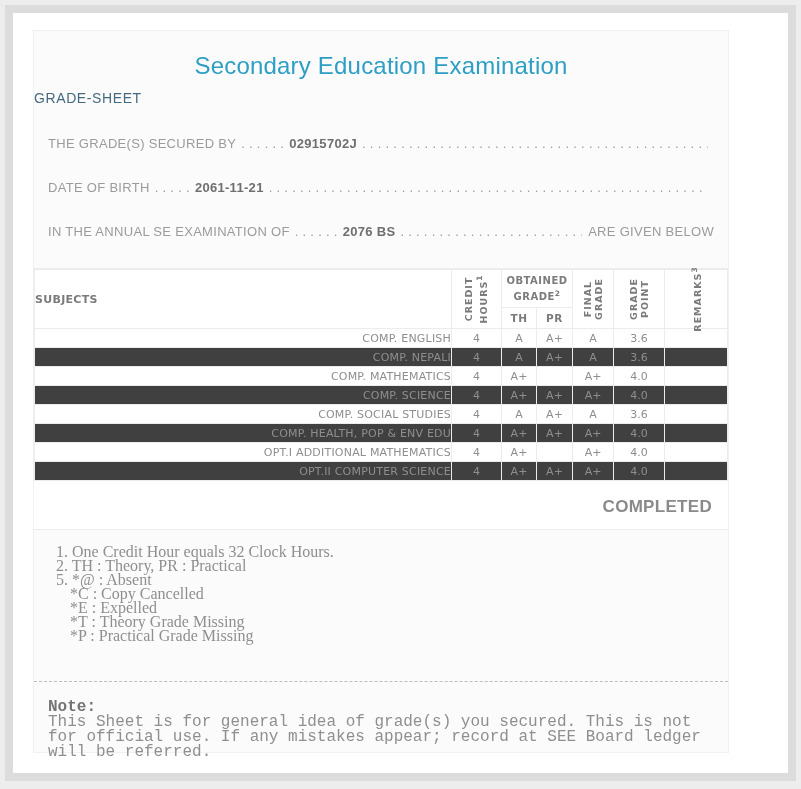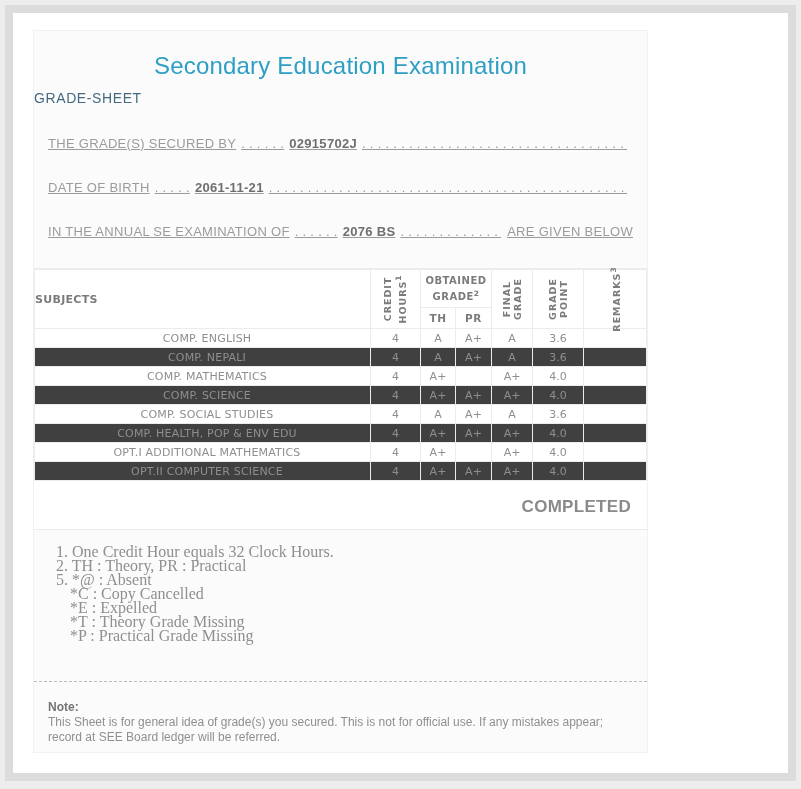--- a/index.html
+++ b/index.html
@@ -6,40 +6,39 @@
   body{
     width:801px;height:789px;position:relative;overflow:hidden;
     background:#ededed;
     font-family:"Liberation Sans",sans-serif;
   }
   .window{
     position:absolute;left:5px;top:5px;right:5px;bottom:8px;
     border:8px solid #dcdcdc;background:#ffffff;
   }
   .panel{
-    position:absolute;left:20px;top:17px;width:615px;bottom:20px;
+    position:absolute;left:20px;top:17px;width:696px;bottom:20px;
     background:#fbfbfb;border:1px solid #f1f1f1;
     box-sizing:border-box;
   }
   
   .title{
     margin-top:21px;text-align:center;
     font-size:24px;font-weight:400;color:#2d9fc4;letter-spacing:0.2px;
   }
   .subtitle{
     margin-top:10px;text-align:left;
     font-size:14px;font-weight:400;color:#456a80;letter-spacing:0.6px;
   }
   
   .info{margin:30px 14px 0 14px;}
   .info-line{
     display:flex;align-items:flex-end;white-space:nowrap;overflow:hidden;
     font-size:13px;color:#9b9b9b;letter-spacing:0.3px;
     margin-bottom:29px;
-    text-decoration:underline;
   }
   .info-line .lbl{flex:0 0 auto;}
   .info-line .pre-dots{flex:0 0 auto;padding:0 5px;color:#9b9b9b;}
   .info-line .val{flex:0 0 auto;font-weight:700;color:#6f6f6f;}
   .info-line .leader{flex:1 1 auto;overflow:hidden;padding-left:5px;color:#9b9b9b;}
   .info-line .suffix{flex:0 0 auto;padding-left:6px;}
   
   .table-box{
     margin:0;background:#ffffff;border-top:1px solid #ececec;border-bottom:1px solid #ececec;
     padding-bottom:12px;
@@ -63,21 +62,21 @@
   th.h-vert .rot{
     position:absolute;left:50%;top:50%;
     transform:translate(-50%,-50%) rotate(-90deg);
     display:flex;flex-direction:column;align-items:center;
     font-size:9.5px;line-height:11px;letter-spacing:1px;white-space:nowrap;
   }
   th.h-obtained{height:36px;text-align:center;font-size:10px;letter-spacing:0.5px;line-height:13px;}
   th.h-sub{height:20px;text-align:center;font-size:10.5px;letter-spacing:0.5px;}
   sup{font-size:7.5px;}
   table.grades td{height:18px;text-align:center;}
-  table.grades td.td-subject{text-align:center;padding-left:9px;letter-spacing:0.2px;}
+  table.grades td.td-subject{text-align:right;padding-left:9px;letter-spacing:0.2px;}
   table.grades tr.stripe td{background:#404040;}
   
   .gpa-row{
     margin-top:15px;padding-right:16px;text-align:right;
     font-size:12px;font-weight:700;color:#8a8a8a;letter-spacing:0.2px;
   }
   .completed-row{
     margin-top:16px;padding-right:16px;text-align:right;
     font-size:17px;font-weight:700;color:#8a8a8a;letter-spacing:0.3px;
   }
@@ -87,21 +86,21 @@
     font-family:Liberation Serif, serif;font-size:16px;line-height:14px;color:#8f8f8f;
   }
   .fn-line{padding-left:22px;}
   .fn-line.sub{padding-left:36px;}
   
   .divider{
     margin:38px 0 0 0;border:0;border-top:1px dashed #bdbdbd;height:0;
   }
   .note{
     margin:18px 14px 0 14px;
-    font-family:Liberation Sans, sans-serif;font-size:12px;line-height:15px;color:#8f8f8f;
+    font-family:Liberation Mono, monospace;font-size:16px;line-height:15px;color:#8f8f8f;
   }
   .note .note-title{font-weight:700;color:#757575;}
 </style>
 </head>
 <body>
 
 <div class="window">
   <div class="panel">
 
     <div class="title">Secondary Education Examination</div>

